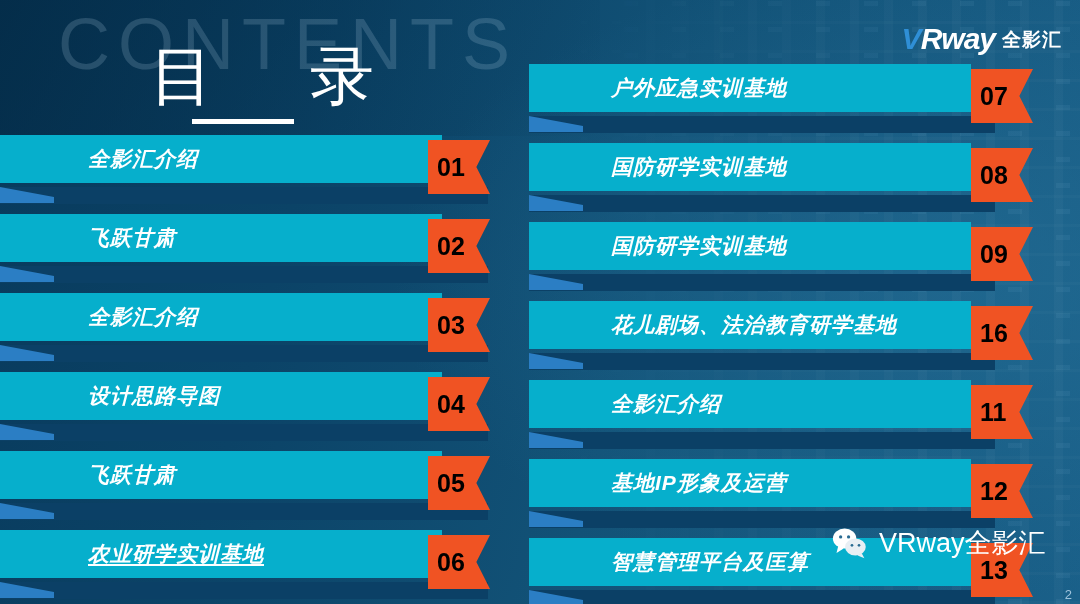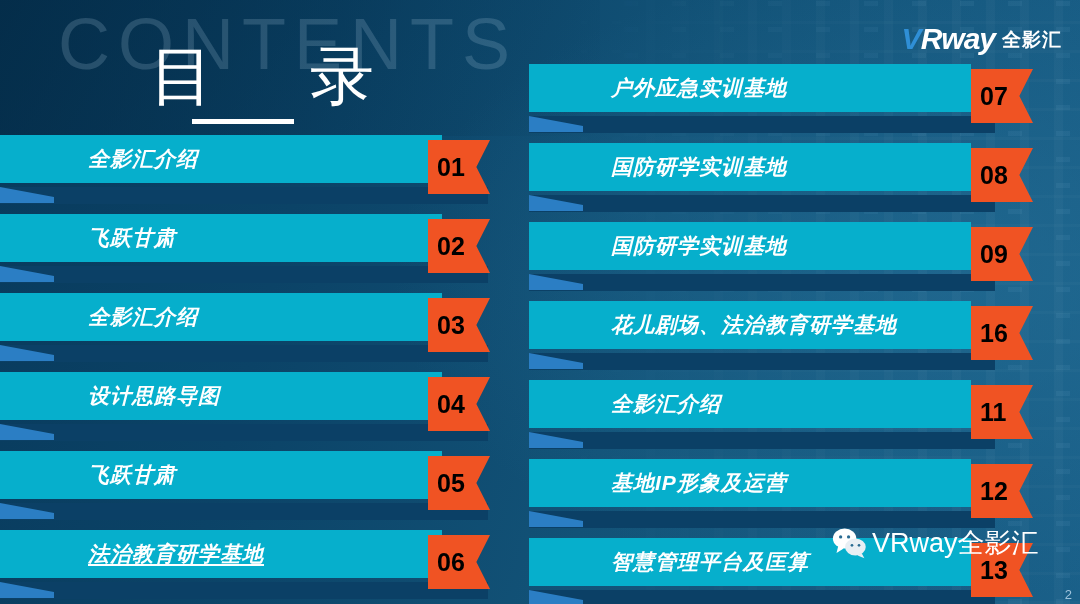--- a/index.html
+++ b/index.html
@@ -163,21 +163,21 @@
     font-weight:700;
     margin-left:9px;
     line-height:1;
     letter-spacing:0px;
   }
 
   
   #watermark {
     position:absolute;
     left:832px; top:527px;
-    display:flex; align-items:center; gap:4px;
+    display:flex; align-items:center; gap:11px;
     pointer-events:none;
   }
   #watermark .wechat { width:36px; height:32px; position:relative; flex:0 0 auto; }
   #watermark .wm-text {
     font-size:27px; color:#ffffff; line-height:1;
     white-space:nowrap;
     font-weight:400;
   }
   #page-number {
     position:absolute; right:8px; bottom:3px;
@@ -259,21 +259,21 @@
           <span class="label">飞跃甘肃</span>
         </div>
         <div class="flag">
           <span class="num">05</span>
         </div>
       </div>
       <div class="row" style="top: 395px;">
         <div class="band"></div>
         <div class="fold"></div>
         <div class="bar">
-          <span class="label u">法治教育研学基地</span>
+          <span class="label u">农业研学实训基地</span>
         </div>
         <div class="flag">
           <span class="num">06</span>
         </div>
       </div>
     </div>
 
   <div class="col" id="col-right">
       <div class="row" style="top: 0px;">
         <div class="band"></div>

